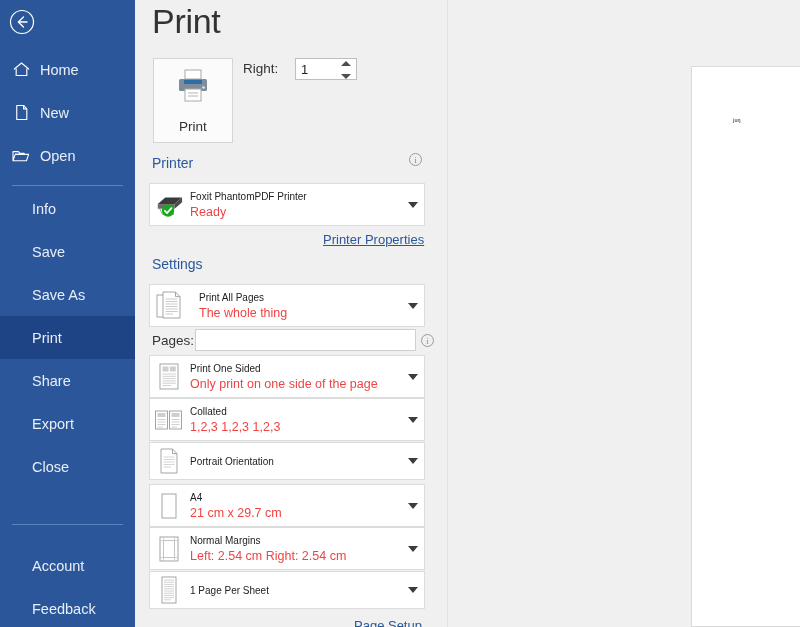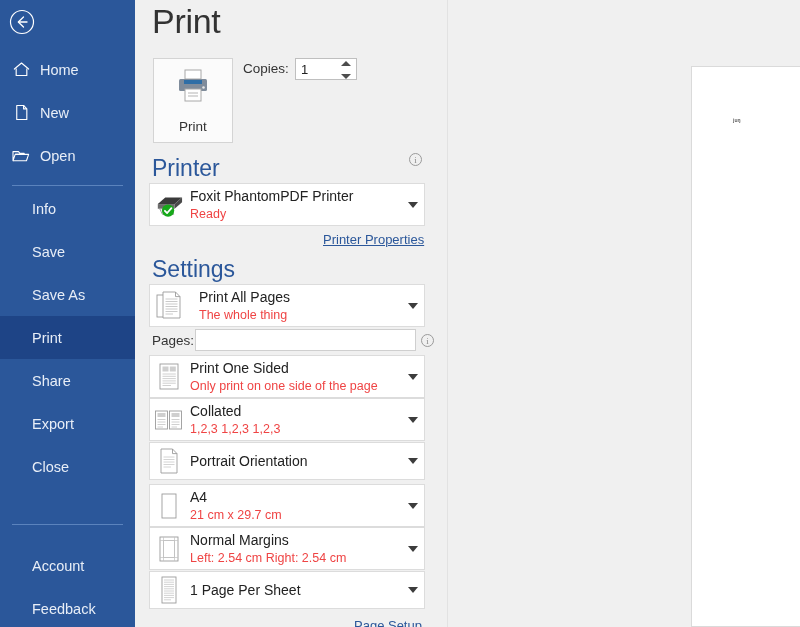--- a/index.html
+++ b/index.html
@@ -134,21 +134,21 @@
     border-left: 5px solid transparent;
     border-right: 5px solid transparent;
     cursor: pointer;
   }
   .spin .tri-up { border-bottom: 5px solid #4d4d4d; }
   .spin .tri-dn { border-top: 5px solid #4d4d4d; }
 
   
   .section-head {
     position: absolute; left: 17px;
-    font-size: 23px; font-weight: 300;
+    font-size: 14px; font-weight: 300;
     color: #2b579a;
   }
   .info-circle {
     position: absolute;
     width: 13px; height: 13px;
     border-radius: 50%;
     border: 1px solid #9a9a9a;
     color: #8a8a8a;
     font-size: 9px;
     line-height: 13px;
@@ -172,21 +172,21 @@
     width: 38px;
     flex: 0 0 38px;
     display: flex; align-items: center; justify-content: center;
   }
   .combo .ctext {
     flex: 1 1 auto;
     min-width: 0;
     padding-left: 2px;
   }
   .combo .c1 {
-    font-size: 14px; color: #222;
+    font-size: 10px; color: #222;
     white-space: nowrap;
   }
   .combo .c2 {
     font-size: 12.5px; color: #ef4444;
     margin-top: 3px;
     white-space: nowrap;
   }
   .combo .carrow {
     flex: 0 0 22px;
     display: flex; align-items: center; justify-content: center;
@@ -348,21 +348,21 @@
           <rect x="11" y="13" width="18" height="4" fill="#2e6ea6"></rect>
           <circle cx="30.5" cy="20.5" r="1.3" fill="#e6e6e6"></circle>
           <rect x="12" y="22" width="16" height="12" fill="#ffffff" stroke="#a8a8a8" stroke-width="1"></rect>
           <line x1="15" y1="26" x2="25" y2="26" stroke="#b5b5b5" stroke-width="1"></line>
           <line x1="15" y1="29" x2="25" y2="29" stroke="#b5b5b5" stroke-width="1"></line>
         </svg>
       </span>
       <span class="pb-label">Print</span>
     </div>
 
-    <div class="copies-label">Copies:</div>
+    <div class="copies-label">Right:</div>
     <div id="copies-input-wrap">
       <input id="copies-input" type="text" value="1" style="">
       <span class="spin">
         <span class="tri-up"></span>
         <span class="tri-dn"></span>
       </span>
     </div>
 
     <div class="section-head" style="top:155px">Printer</div>
     <div class="info-circle" style="left:274px; top:153px;">i</div>

